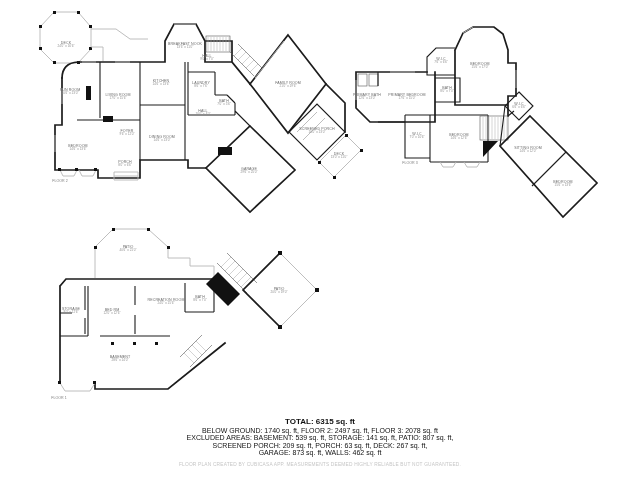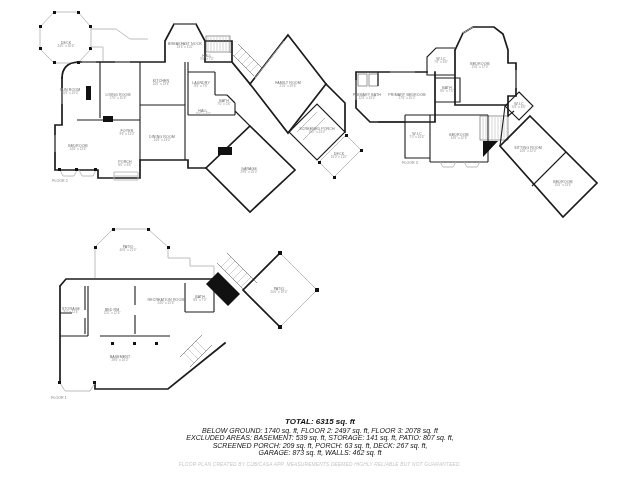--- a/index.html
+++ b/index.html
@@ -11,21 +11,21 @@
   .thin{fill:none;stroke:#555;stroke-width:0.6;}
   .gray{fill:none;stroke:#b7b7b7;stroke-width:0.9;}
   .hatch{fill:none;stroke:#a9a9a9;stroke-width:0.5;}
   .solid{fill:#111;stroke:none;}
   .post{fill:#111;stroke:none;}
   .rm{position:absolute;transform:translate(-50%,-50%);text-align:center;color:#6a6a6a;
       white-space:nowrap;line-height:1.15;}
   .rn{font-size:3.6px;letter-spacing:0.1px;}
   .rd{font-size:3.1px;color:#909090;}
   .floor-tag{position:absolute;transform:translate(-50%,-50%);font-size:3.6px;color:#7c7c7c;white-space:nowrap;}
-  .summary{position:absolute;left:50%;top:417px;transform:translateX(-50%);text-align:center;color:#111;font-style:italic;}
+  .summary{position:absolute;left:50%;top:417px;transform:translateX(-50%);text-align:center;color:#111;}
   .total{font-size:8px;font-weight:bold;margin-bottom:1px;}
   .sline{font-size:7px;line-height:7.3px;}
   .disclaimer{font-size:4.8px;color:#c6c6c6;margin-top:6px;letter-spacing:0.2px;}
 </style>
 </head>
 <body>
 
 <div id="canvas">
 
   <svg id="plan-svg" width="640" height="480" viewBox="0 0 640 480">

